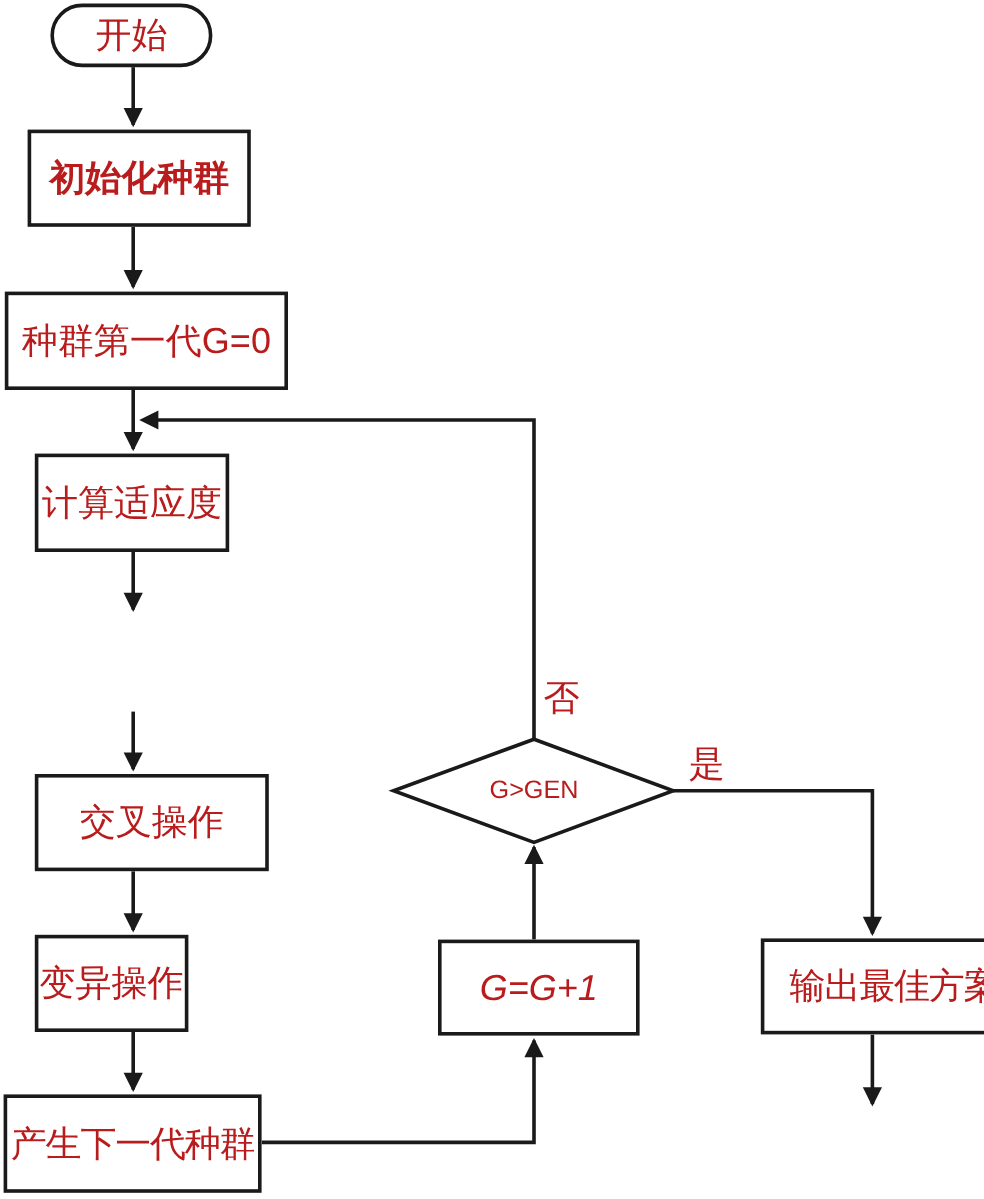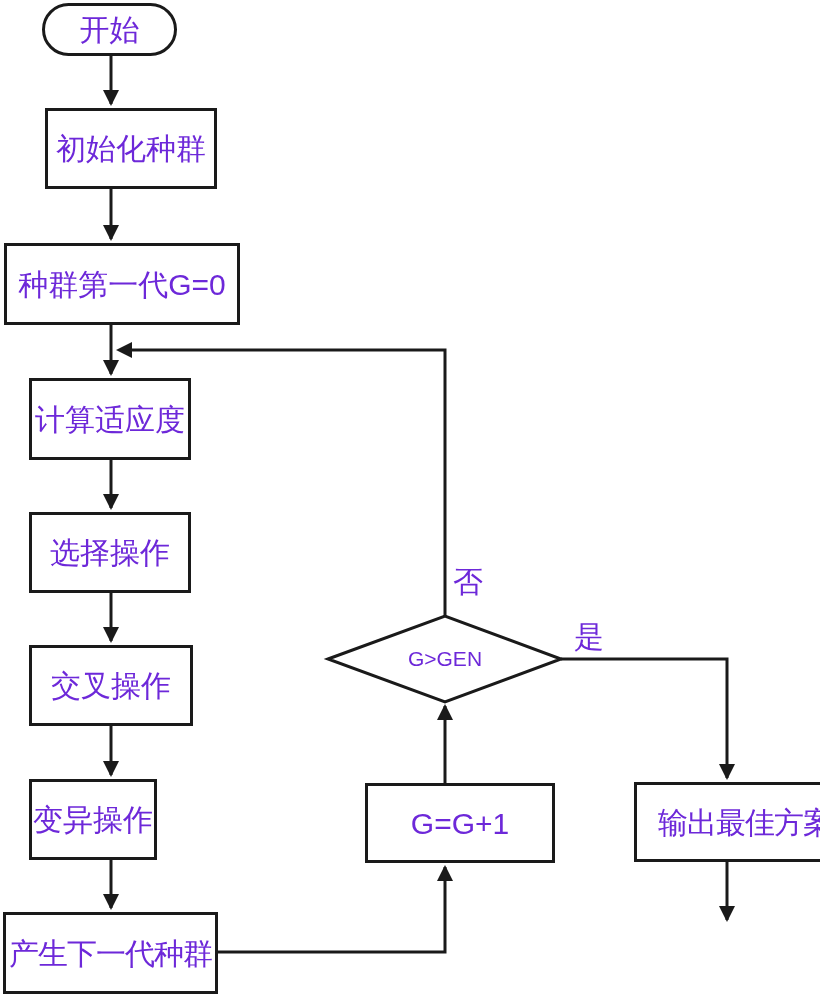--- a/index.html
+++ b/index.html
@@ -1,21 +1,21 @@
 <!DOCTYPE html>
 <html><head>
 <meta charset="utf-8">
 <style>
   html,body{margin:0;padding:0;background:#ffffff;}
   .canvas{
     position:relative;
     width:820px;height:999px;
     background:#ffffff;
     font-family:"Liberation Sans","DejaVu Sans",sans-serif;
-    color:#6d28d9;
+    color:#b91c1c;
     overflow:hidden;
   }
   .edges{position:absolute;left:0;top:0;z-index:1;}
   .node{
     position:absolute;z-index:2;
     box-sizing:border-box;
     background:#ffffff;
     border:3px solid #1a1a1a;
     display:flex;align-items:center;justify-content:center;
     font-size:30px;line-height:1.1;
@@ -28,28 +28,28 @@
     position:absolute;z-index:3;
     display:flex;align-items:center;justify-content:center;
     font-size:21px;white-space:nowrap;
   }
   .edge-label{
     position:absolute;z-index:3;
     font-size:30px;white-space:nowrap;
   }
   
   .n-start     {left:42px;  top:3px;   width:135px; height:53px;}
-  .n-init      {left:45px;  top:108px; width:172px; height:81px;}
+  .n-init      {left:23px;  top:108px; width:186px; height:81px;font-weight:bold;}
   .n-gen0      {left:4px;   top:243px; width:236px; height:82px;}
   .n-fitness   {left:29px;  top:378px; width:162px; height:82px;}
   .n-selection {left:29px;  top:512px; width:162px; height:81px;}
-  .n-crossover {left:29px;  top:645px; width:164px; height:81px;}
+  .n-crossover {left:29px;  top:645px; width:195px; height:81px;}
   .n-mutation  {left:29px;  top:779px; width:128px; height:81px;}
   .n-nextgen   {left:3px;   top:912px; width:215px; height:82px;}
-  .n-increment {left:365px; top:783px; width:190px; height:80px;}
+  .n-increment {left:365px; top:783px; width:168px; height:80px;font-style:italic;}
   .n-output    {left:634px; top:782px; width:222px; height:80px;}
   .n-end       {left:658px; top:924px; width:135px; height:56px;}
   .l-decision  {left:375px; top:640px; width:140px; height:38px;}
   .l-no        {left:453px; top:562px;}
   .l-yes       {left:574px; top:617px;}
 </style>
 </head>
 <body>
 
 <div class="canvas">
@@ -100,21 +100,20 @@
   </svg>
 
   <div class="node terminal n-start">开始</div>
 
   <div class="node n-init">初始化种群</div>
 
   <div class="node n-gen0">种群第一代G=0</div>
 
   <div class="node n-fitness">计算适应度</div>
 
-  <div class="node n-selection">选择操作</div>
 
   <div class="node n-crossover">交叉操作</div>
 
   <div class="node n-mutation">变异操作</div>
 
   <div class="node tight n-nextgen">产生下一代种群</div>
 
   <div class="node n-increment">G=G+1</div>
 
   <div class="node tight n-output">输出最佳方案</div>

